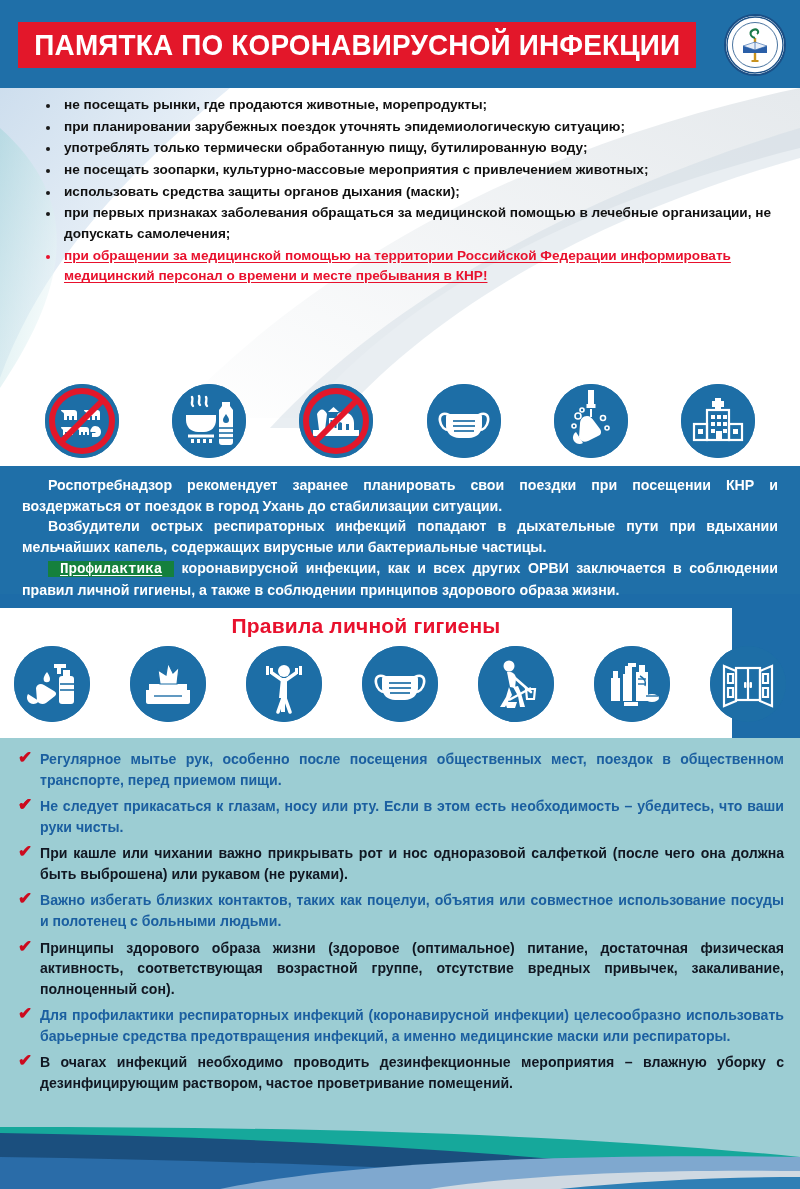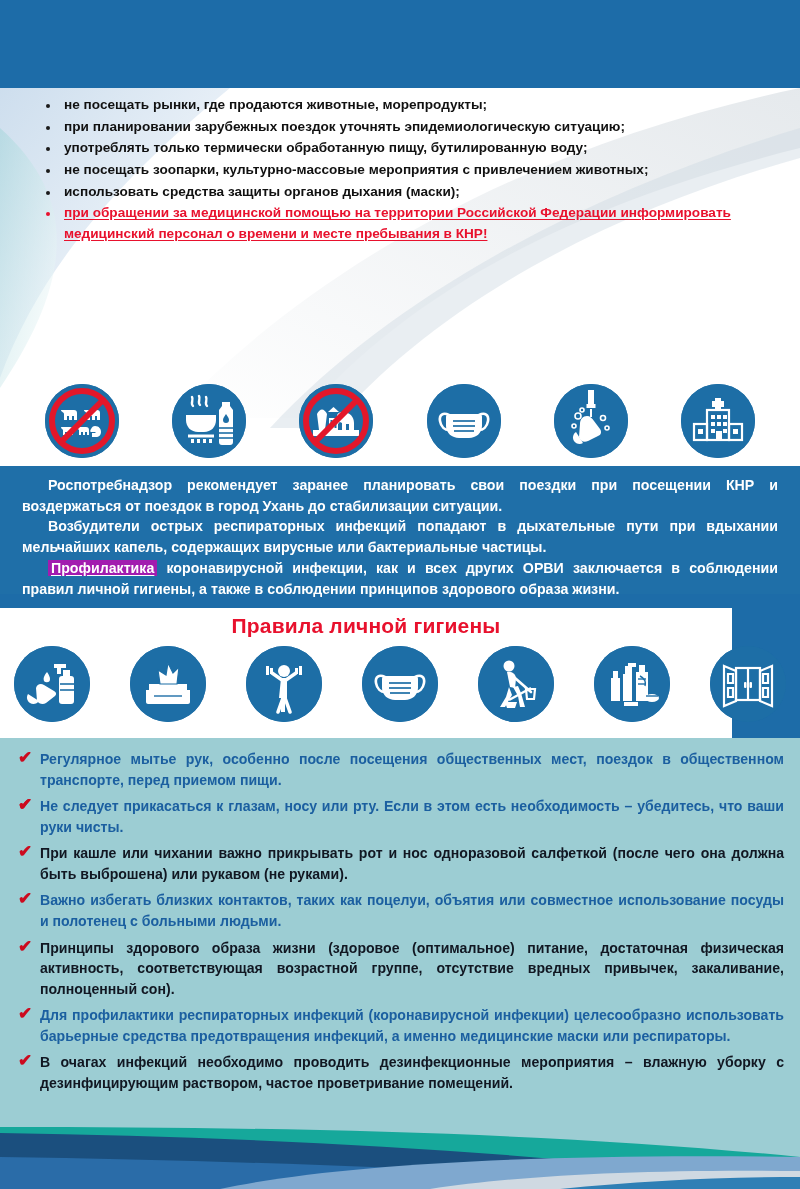--- a/index.html
+++ b/index.html
@@ -81,22 +81,22 @@
   
   .blue-block {
     position:absolute; left:0; top:466px; width:800px; height:128px;
     background:#1f6fa8; padding:9px 22px 0 22px;
   }
   .blue-block p {
     color:#ffffff; font-size:14.2px; font-weight:bold;
     line-height:1.46; text-align:justify; text-indent:26px;
   }
   .hl {
-    background:#a21caf; color:#ffffff; padding:0 3px;
-    text-decoration:underline; text-underline-offset:2px;
+    background:#15803d; color:#ffffff; padding:0 12px;
+    text-decoration:underline; text-underline-offset:2px;font-family:Liberation Mono, monospace;
   }
 
   
   .hygiene-block {
     position:absolute; left:0; top:608px; width:732px; height:130px;
     background:#ffffff;
   }
   .hygiene-title {
     text-align:center; color:#e8112d;
     font-size:21px; font-weight:bold; padding-top:6px;
@@ -131,20 +131,37 @@
   .footer-waves {
     position:absolute; left:0; bottom:0; width:800px; height:62px;
     overflow:hidden; background:#1f6fa8;
   }
 </style>
 </head>
 <body>
 
 <div class="poster">
 
+  <div class="header">
+    <div class="header-bar">
+      <div class="header-title">ПАМЯТКА ПО КОРОНАВИРУСНОЙ ИНФЕКЦИИ</div>
+    </div>
+    <div class="emblem">
+      <svg width="58" height="58" viewBox="0 0 58 58" aria-hidden="true">
+        <circle cx="29" cy="29" r="28" fill="#ffffff" stroke="#1a4f86" stroke-width="1.4"></circle>
+        <circle cx="29" cy="29" r="22.5" fill="none" stroke="#1a4f86" stroke-width="0.8"></circle>
+        <path d="M29 44 L29 22" stroke="#c8921f" stroke-width="2.4"></path>
+        <path d="M25.5 44 h7 v2 h-7 z" fill="#c8921f"></path>
+        <path d="M29 22 c-5 -1 -6 -6 -2 -8 c4 -2 7 2 4 4" fill="none" stroke="#1c7a4a" stroke-width="2"></path>
+        <path d="M17 30 h24 v7 H17 z" fill="#2a5fa8"></path>
+        <path d="M17 30 l12 -4 l12 4 l-12 4 z" fill="#e8eef8" stroke="#2a5fa8" stroke-width="0.6"></path>
+        <path d="M29 26 v8" stroke="#2a5fa8" stroke-width="0.7"></path>
+      </svg>
+    </div>
+  </div>
 
   <div class="white-block">
 
     <svg class="wave-deco" width="800" height="378" viewBox="0 0 800 378" preserveAspectRatio="none">
       <defs>
         <linearGradient id="wv1" x1="0" y1="0" x2="1" y2="1">
           <stop offset="0%" stop-color="#bdd3e8"></stop>
             <stop offset="100%" stop-color="#ffffff"></stop>
         </linearGradient>
         <linearGradient id="wv2" x1="0" y1="0" x2="1" y2="1">
@@ -162,20 +179,21 @@
       <path d="M800,70 C620,120 440,210 330,340 L270,340 C400,200 600,100 800,40 Z" fill="#cfd9e2" opacity="0.45"></path>
     </svg>
 
 
     <ul class="bullets">
       <li><span>не посещать рынки, где продаются животные, морепродукты;</span></li>
       <li><span>при планировании зарубежных поездок уточнять эпидемиологическую ситуацию;</span></li>
       <li><span>употреблять только термически обработанную пищу, бутилированную воду;</span></li>
       <li><span>не посещать зоопарки, культурно-массовые мероприятия с привлечением животных;</span></li>
       <li><span>использовать средства защиты органов дыхания (маски);</span></li>
+      <li><span>при первых признаках заболевания обращаться за медицинской помощью в лечебные организации, не допускать самолечения;</span></li>
       <li class="alert"><span>при обращении за медицинской помощью на территории Российской Федерации информировать медицинский персонал о времени и месте пребывания в КНР!</span></li>
     </ul>
 
     <div class="icon-row-1">
 
       <div class="circ">
         <svg width="74" height="74" viewBox="0 0 74 74">
           <circle cx="37" cy="37" r="37" fill="#1d6ea6"></circle>
           <g fill="#ffffff">
             <path d="M16 26 h13 c2 0 3 1 3 3 v7 h-3 v-4 h-2 v4 h-3 v-4 h-2 v4 h-3 v-6 c0 -2 -3 -2 -3 -4 z"></path>

